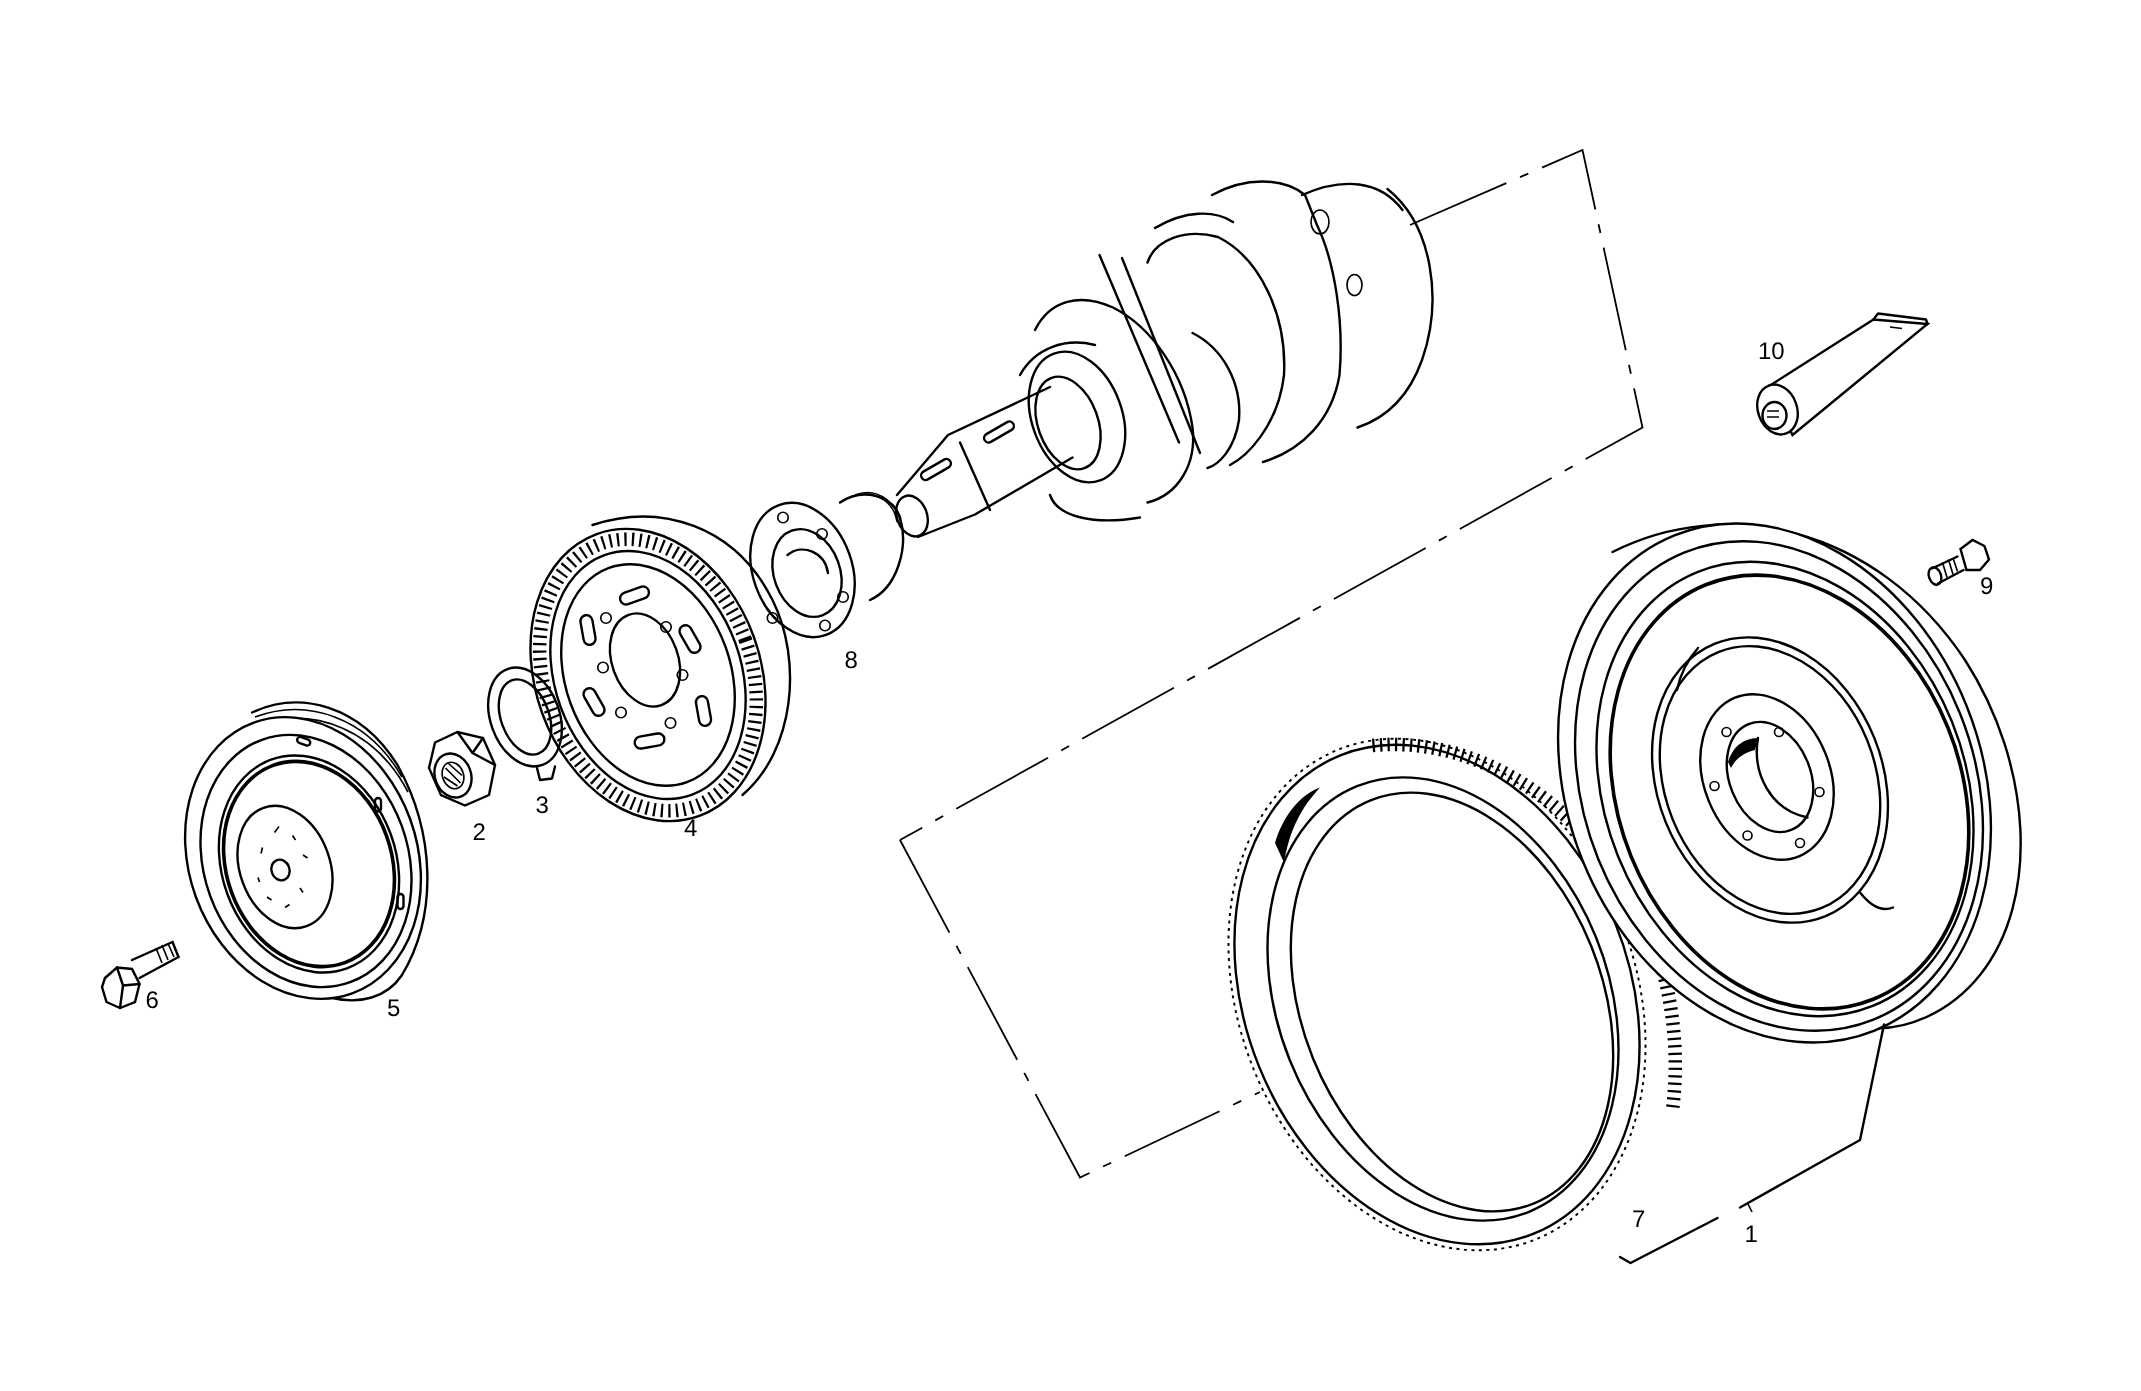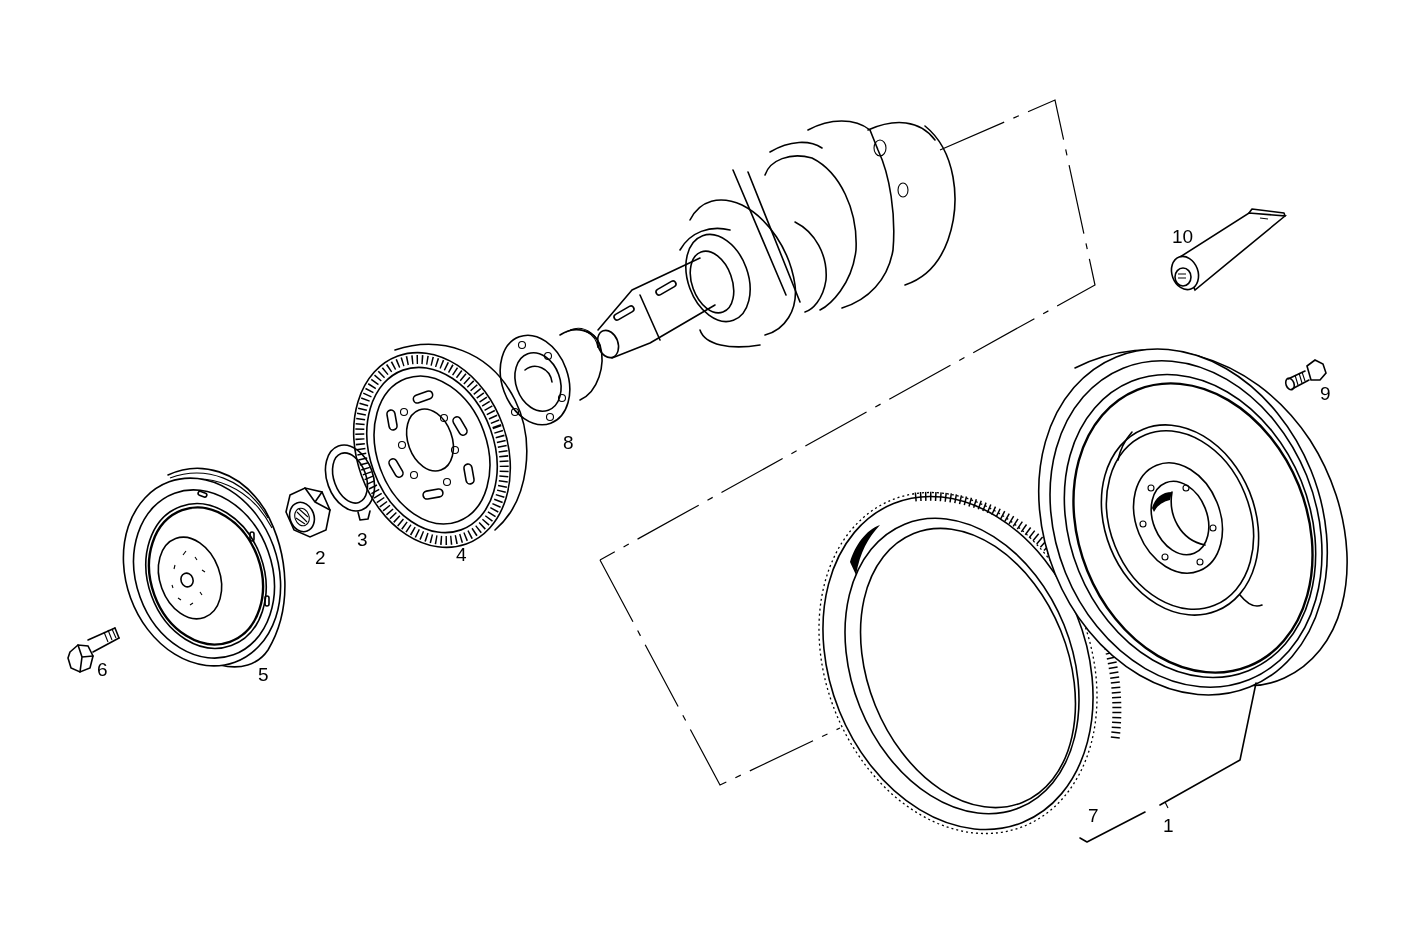--- a/index.html
+++ b/index.html
@@ -7,21 +7,21 @@
          font-family: "Liberation Sans", sans-serif; }
   #canvas { position: absolute; left: 0; top: 0; width: 1427px; height: 927px; }
   .ln { fill: none; stroke: #000; stroke-width: 1.6; stroke-linecap: round; stroke-linejoin: round; }
   .thin { fill: none; stroke: #000; stroke-width: 1.1; }
   .thick { fill: none; stroke: #000; stroke-width: 2.4; }
   .dash { fill: none; stroke: #000; stroke-width: 1.2; stroke-dasharray: 70 10 6 10; }
   .wfill { fill: #fff; stroke: #000; stroke-width: 1.6; }
   .bfill { fill: #000; stroke: none; }
   .teeth { fill: none; stroke: #000; stroke-width: 1.3; stroke-dasharray: 2 3; }
   .teethH { fill: none; stroke: #000; stroke-width: 9; stroke-dasharray: 1.5 3.5; }
-  .lbl { position: absolute; font-size: 19px; color: #000; line-height: 1; }
+  .lbl { position: absolute; font-size: 16px; color: #000; line-height: 1; }
 </style>
 </head>
 <body>
 
 <svg id="canvas" viewBox="0 0 1427 927" xmlns="http://www.w3.org/2000/svg">
 
   <g>
     <polyline class="dash" points="940,150 1055,100 1095,285 600,560"></polyline>
     <polyline class="dash" points="600,560 720,785 840,728"></polyline>
   </g>

